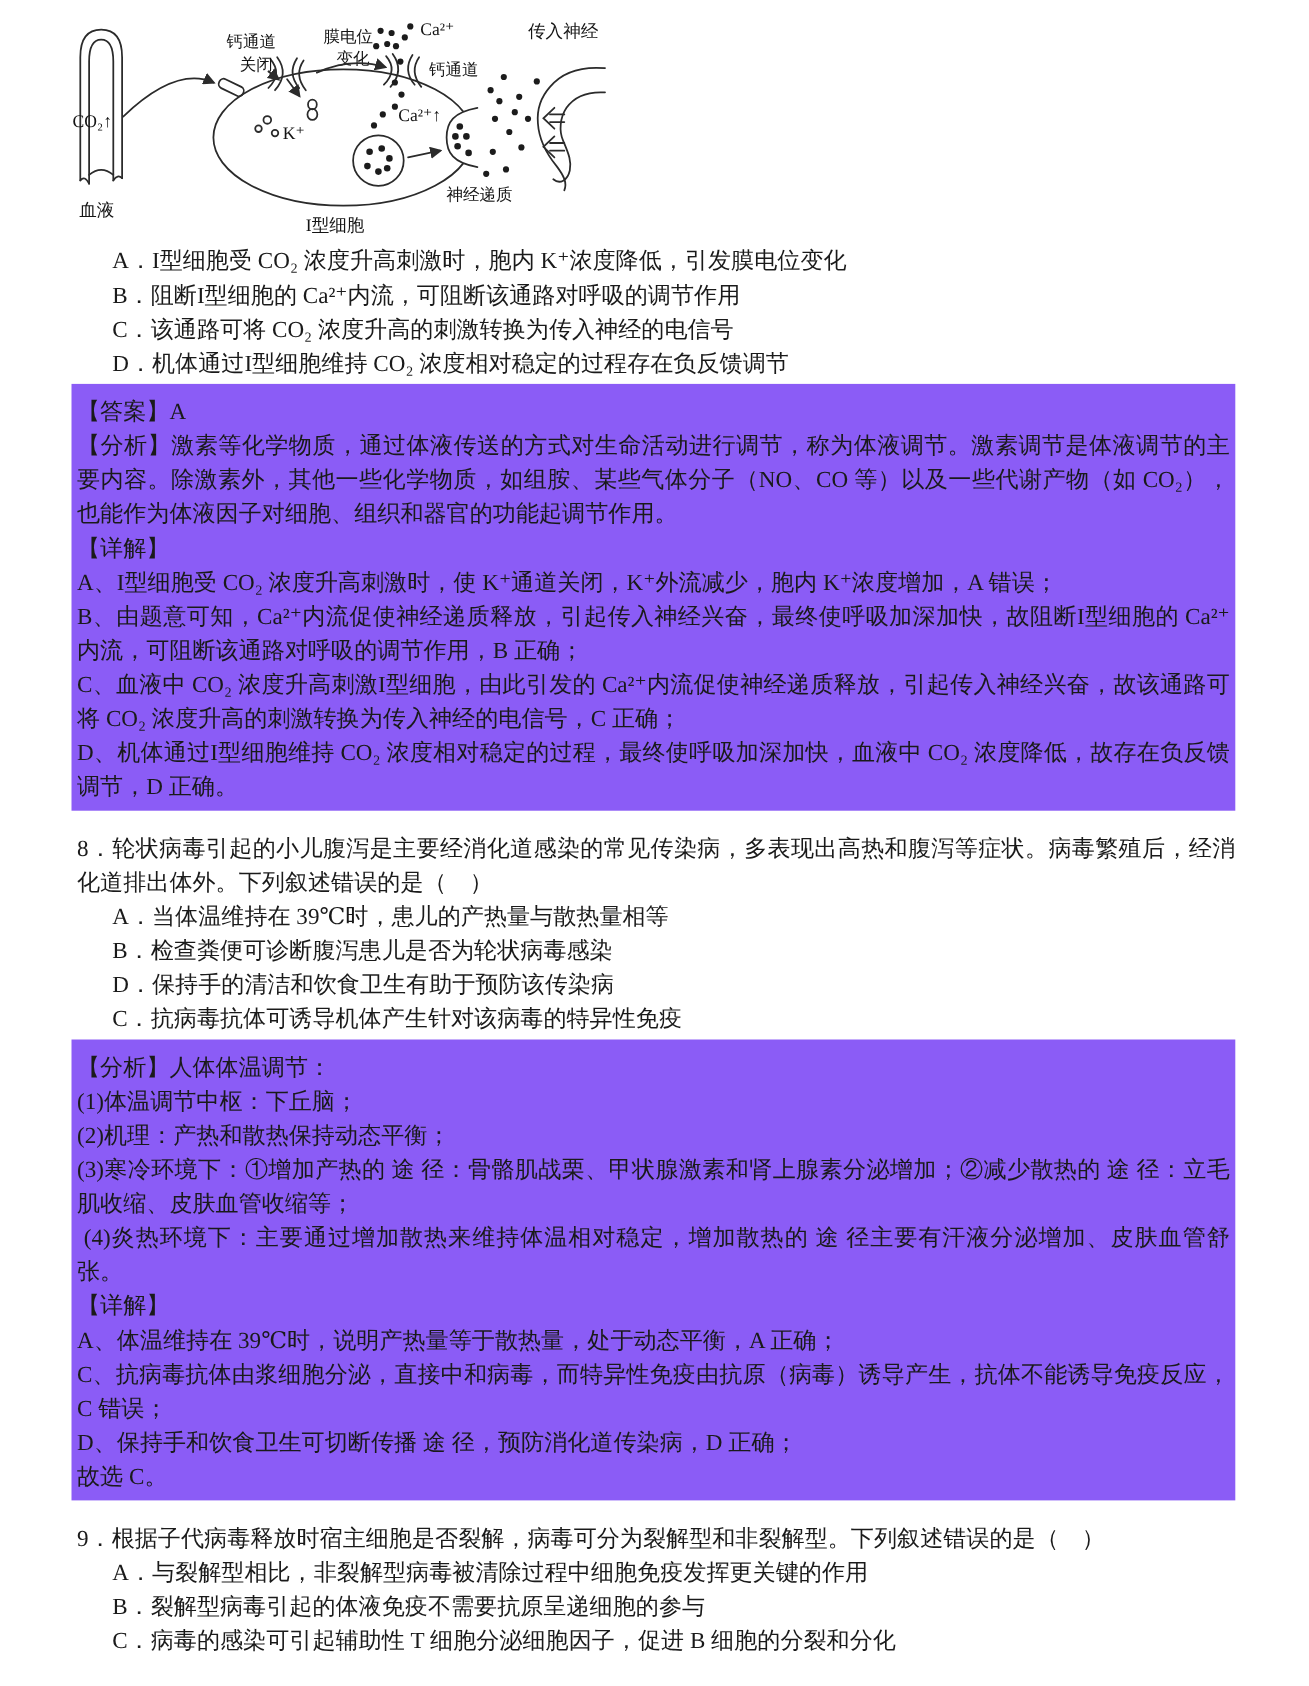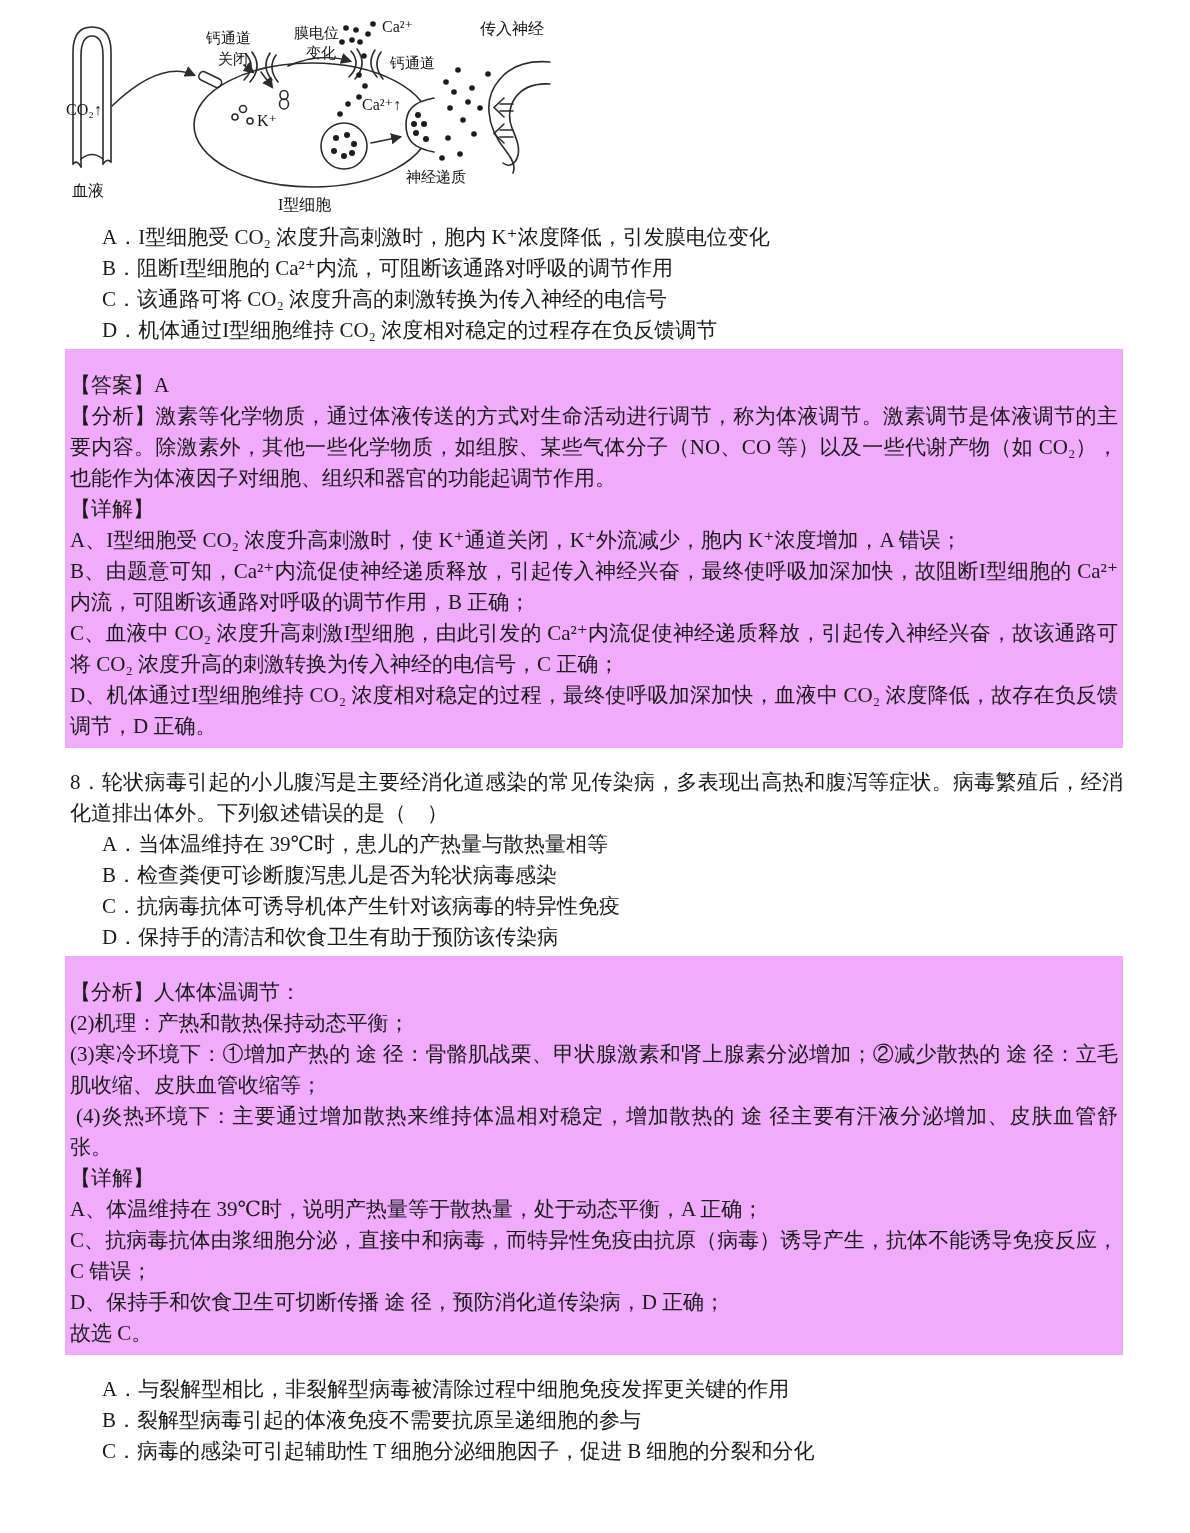--- a/index.html
+++ b/index.html
@@ -19,21 +19,21 @@
   .diagram .whitefill{fill:#ffffff;}
   .diagram text{
     fill:#141414;stroke:none;
     font-family:"Liberation Serif","DejaVu Serif",serif;
   }
   .diagram .lbl{font-size:15px;}
   .diagram .chem{font-size:16px;}
   .content{margin-left:70px;width:1053px;}
   .para{line-height:31px;text-align:justify;white-space:pre-wrap;}
   .opt{line-height:31px;padding-left:32px;white-space:pre-wrap;}
-  .block{background:#f0abfc;margin:3px 0 3px -5px;padding:21px 5px 6px 5px;}
+  .block{background:#8b5cf6;margin:3px 0 3px -5px;padding:10px 5px 6px 5px;}
   .question{margin-top:19px;}
 </style>
 </head>
 <body>
 
 <div class="page">
 
   <svg class="diagram" width="492" height="204" viewBox="0 0 492 204">
     <defs>
       <marker id="arw" viewBox="0 0 10 10" refX="8" refY="5" markerWidth="7" markerHeight="7" orient="auto-start-reverse">
@@ -180,37 +180,39 @@
       <div class="para">A、I型细胞受 CO₂ 浓度升高刺激时，使 K⁺通道关闭，K⁺外流减少，胞内 K⁺浓度增加，A 错误；</div>
       <div class="para">B、由题意可知，Ca²⁺内流促使神经递质释放，引起传入神经兴奋，最终使呼吸加深加快，故阻断I型细胞的 Ca²⁺内流，可阻断该通路对呼吸的调节作用，B 正确；</div>
       <div class="para">C、血液中 CO₂ 浓度升高刺激I型细胞，由此引发的 Ca²⁺内流促使神经递质释放，引起传入神经兴奋，故该通路可将 CO₂ 浓度升高的刺激转换为传入神经的电信号，C 正确；</div>
       <div class="para">D、机体通过I型细胞维持 CO₂ 浓度相对稳定的过程，最终使呼吸加深加快，血液中 CO₂ 浓度降低，故存在负反馈调节，D 正确。</div>
     </div>
 
     <div class="question">
       <div class="para">8．轮状病毒引起的小儿腹泻是主要经消化道感染的常见传染病，多表现出高热和腹泻等症状。病毒繁殖后，经消化道排出体外。下列叙述错误的是（　）</div>
       <div class="opt">A．当体温维持在 39℃时，患儿的产热量与散热量相等</div>
       <div class="opt">B．检查粪便可诊断腹泻患儿是否为轮状病毒感染</div>
+      <div class="opt">D．保持手的清洁和饮食卫生有助于预防该传染病</div>
       <div class="opt">C．抗病毒抗体可诱导机体产生针对该病毒的特异性免疫</div>
-      <div class="opt">D．保持手的清洁和饮食卫生有助于预防该传染病</div>
     </div>
 
     <div class="block">
       <div class="para">【分析】人体体温调节：</div>
+      <div class="para">(1)体温调节中枢：下丘脑；</div>
       <div class="para">(2)机理：产热和散热保持动态平衡；</div>
       <div class="para">(3)寒冷环境下：①增加产热的 途 径：骨骼肌战栗、甲状腺激素和肾上腺素分泌增加；②减少散热的 途 径：立毛肌收缩、皮肤血管收缩等；</div>
       <div class="para"> (4)炎热环境下：主要通过增加散热来维持体温相对稳定，增加散热的 途 径主要有汗液分泌增加、皮肤血管舒张。</div>
       <div class="para">【详解】</div>
       <div class="para">A、体温维持在 39℃时，说明产热量等于散热量，处于动态平衡，A 正确；</div>
       <div class="para">C、抗病毒抗体由浆细胞分泌，直接中和病毒，而特异性免疫由抗原（病毒）诱导产生，抗体不能诱导免疫反应，C 错误；</div>
       <div class="para">D、保持手和饮食卫生可切断传播 途 径，预防消化道传染病，D 正确；</div>
       <div class="para">故选 C。</div>
     </div>
 
     <div class="question">
+      <div class="para">9．根据子代病毒释放时宿主细胞是否裂解，病毒可分为裂解型和非裂解型。下列叙述错误的是（　）</div>
       <div class="opt">A．与裂解型相比，非裂解型病毒被清除过程中细胞免疫发挥更关键的作用</div>
       <div class="opt">B．裂解型病毒引起的体液免疫不需要抗原呈递细胞的参与</div>
       <div class="opt">C．病毒的感染可引起辅助性 T 细胞分泌细胞因子，促进 B 细胞的分裂和分化</div>
 
     </div>
 
   </div>
 </div>
 
 </body></html>

